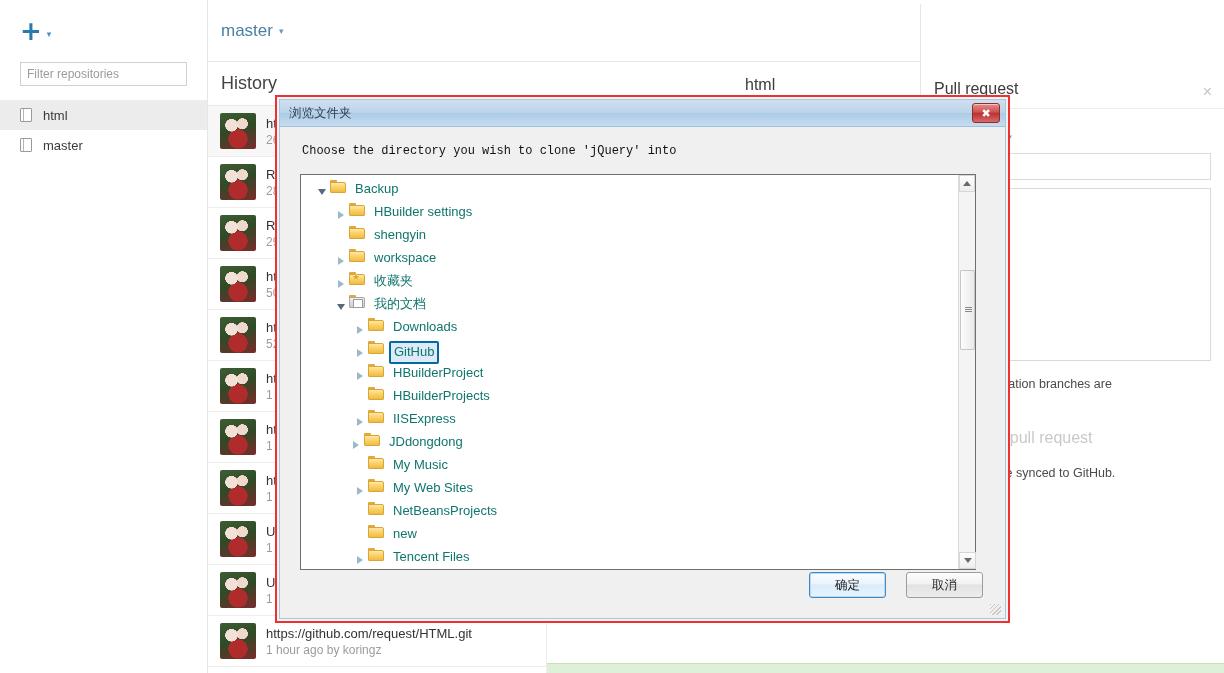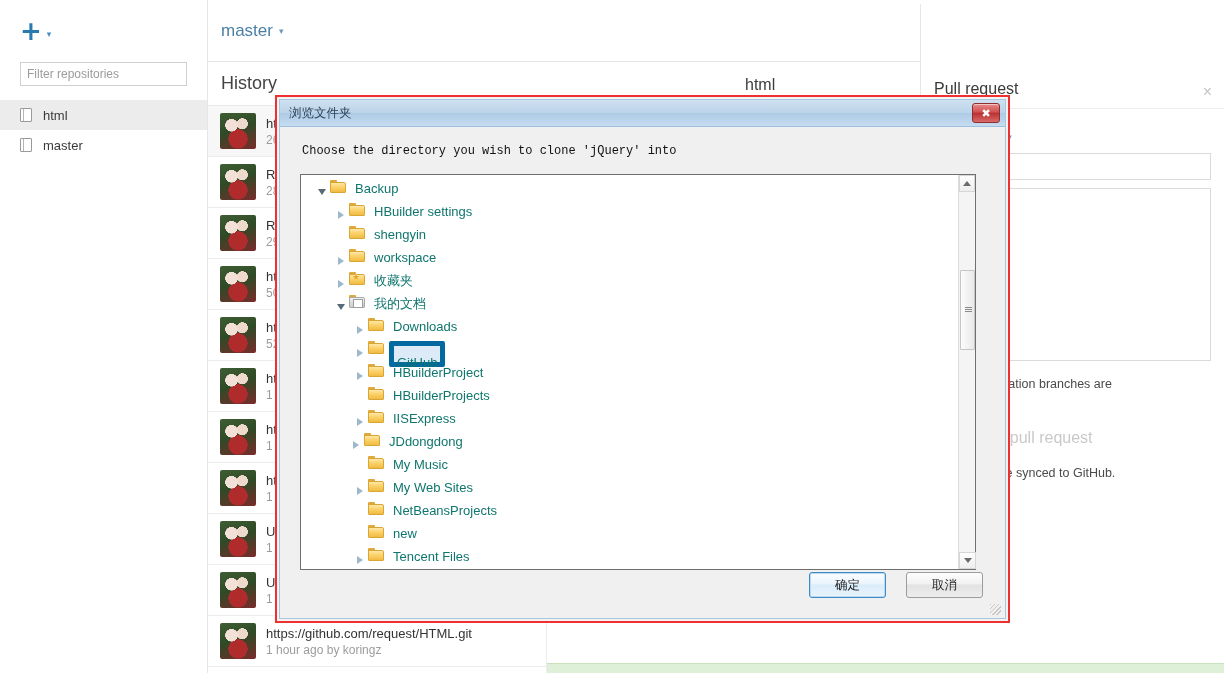--- a/index.html
+++ b/index.html
@@ -90,21 +90,21 @@
     box-shadow:inset 0 1px 0 rgba(255,255,255,.5);}
   #dlg-prompt{margin:17px 0 0 22px;font-family:"Liberation Mono","DejaVu Sans Mono",monospace;font-size:12px;color:#111;}
   #tree-frame{position:absolute;left:20px;top:74px;width:676px;height:396px;border:1px solid #6f6f6f;background:#fff;box-sizing:border-box;}
   #tree{position:absolute;left:0;top:0;right:17px;bottom:0;overflow:hidden;padding-top:5px;box-sizing:border-box;}
   .tnode{height:23px;display:flex;font-size:13px;color:#0f766e;white-space:nowrap;cursor:default;}
   .tnode .arrow{width:14px;flex:0 0 auto;display:flex;align-items:center;justify-content:center;}
   .tnode .arrow i{display:inline-block;border-style:solid;border-color:transparent;}
   .tnode .arrow i.closed{border-width:4px 0 4px 6px;border-left-color:#9bb8cc;}
   .tnode .arrow i.open{border-width:6px 4px 0 4px;border-top-color:#566b7a;}
   .tnode .lbl{padding:0 4px;line-height:17px;}
-  .tnode.selected .lbl{background:#dcebf7;border:5px solid #0369a1;border-radius:2px;padding:8px 3px;}
+  .tnode.selected .lbl{background:#dcebf7;border:2px solid #0369a1;border-radius:2px;padding:0 3px;}
   .fld{width:16px;height:13px;flex:0 0 auto;margin:0 5px 0 1px;position:relative;}
   .fld .tab{position:absolute;left:0;top:0;width:7px;height:3px;background:#e0a93c;border-radius:1px 1px 0 0;}
   .fld .bd{position:absolute;left:0;top:2px;width:16px;height:11px;border-radius:1px 2px 1px 1px;
     background:linear-gradient(to bottom,#ffe7a8 0%,#fbd26a 45%,#f0bb43 100%);border:1px solid #d9a633;box-sizing:border-box;}
   .fld.star .bd{background:linear-gradient(to bottom,#ffe7a8 0%,#fbd26a 45%,#f0bb43 100%);}
   .fld.star:after{content:"★";position:absolute;left:3px;top:-1px;font-size:9px;color:#e8a31d;line-height:13px;text-shadow:0 0 1px #fff;}
   .fld.docs .bd{background:linear-gradient(to bottom,#f2f2f2 0%,#dcdcdc 50%,#cfcfcf 100%);border-color:#a8a8a8;}
   .fld.docs:after{content:"";position:absolute;left:4px;top:4px;width:8px;height:7px;background:#fff;border:1px solid #9e9e9e;}
   #tree-scroll{position:absolute;right:0;top:0;width:17px;bottom:0;background:#f4f4f4;border-left:1px solid #dcdcdc;box-sizing:border-box;}
   .sb-btn{height:17px;display:flex;align-items:center;justify-content:center;background:linear-gradient(to bottom,#fdfdfd,#eeeeee);border:1px solid #d6d6d6;box-sizing:border-box;cursor:pointer;}

